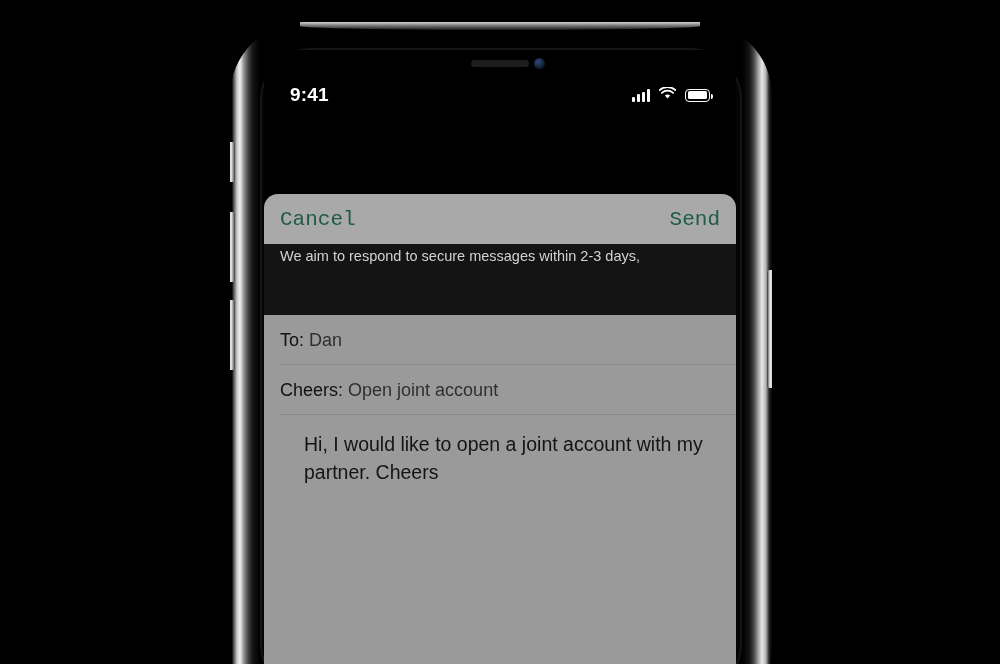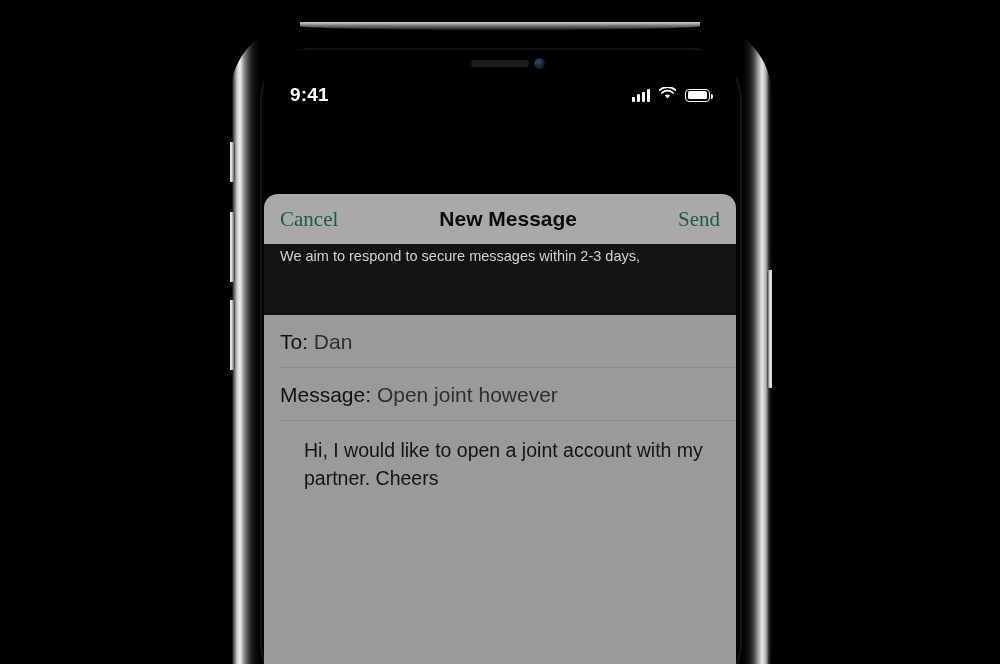--- a/index.html
+++ b/index.html
@@ -100,39 +100,39 @@
 
   
   .navbar{
     position:absolute; left:0; top:144px; width:100%; height:50px;
     background:#a9a9a9;
     border-radius:14px 14px 0 0;
     display:flex; align-items:center; justify-content:space-between;
     padding:0 16px; z-index:4;
   }
   .nav-btn{ font-size:21px; color:#1d5c42; background:none; border:none;
-            font-family:Liberation Serif, serif; cursor:pointer; }
+            font-family:Liberation Mono, monospace; cursor:pointer; }
   .nav-title{ font-size:21px; font-weight:bold; color:#0b0b0b; }
 
   
   .banner{
     position:absolute; left:0; top:194px; width:100%; height:71px;
     background:#141414; color:#d2d2d2;
     padding:2px 16px 0 16px; z-index:3;
   }
   .banner p{ font-size:14.5px; line-height:21px; }
 
   
   .compose{
     position:absolute; left:0; top:265px; width:100%; bottom:0;
     background:#9a9a9a; z-index:2;
   }
   .field{
     position:relative; padding:15px 0 14px 16px;
-    font-size:21px; color:#151515;
+    font-size:18px; color:#151515;
   }
   .field .lbl{ color:#111; }
   .field .val{ color:#2f2f2f; }
   .field .divider{
     position:absolute; left:16px; right:0; bottom:0; height:1px;
     background:#8b8b8b;
   }
   .msgbody{
     padding:15px 16px 0 16px; font-size:19.5px; line-height:28px; color:#141414;margin-left:24px;
   }
@@ -177,39 +177,38 @@
           </svg>
         </span>
         <span class="batt">
             <i></i>
           </span>
       </span>
     </div>
 
     <div class="navbar">
       <button class="nav-btn">Cancel</button>
-      <span class="nav-title">New Message</span>
       <button class="nav-btn">Send</button>
     </div>
 
     <div class="banner">
       <p>We aim to respond to secure messages within 2-3 days,</p>
     </div>
 
     <div class="compose">
 
       <div class="field">
         <span class="lbl">To:</span>
         <span class="val">Dan</span>
         <span class="divider"></span>
       </div>
 
       <div class="field">
-        <span class="lbl">Message:</span>
-        <span class="val">Open joint however</span>
+        <span class="lbl">Cheers:</span>
+        <span class="val">Open joint account</span>
         <span class="divider"></span>
       </div>
 
       <div class="msgbody">Hi, I would like to open a joint account with my partner. Cheers</div>
 
     </div>
 
   </div>
 </div>
 

